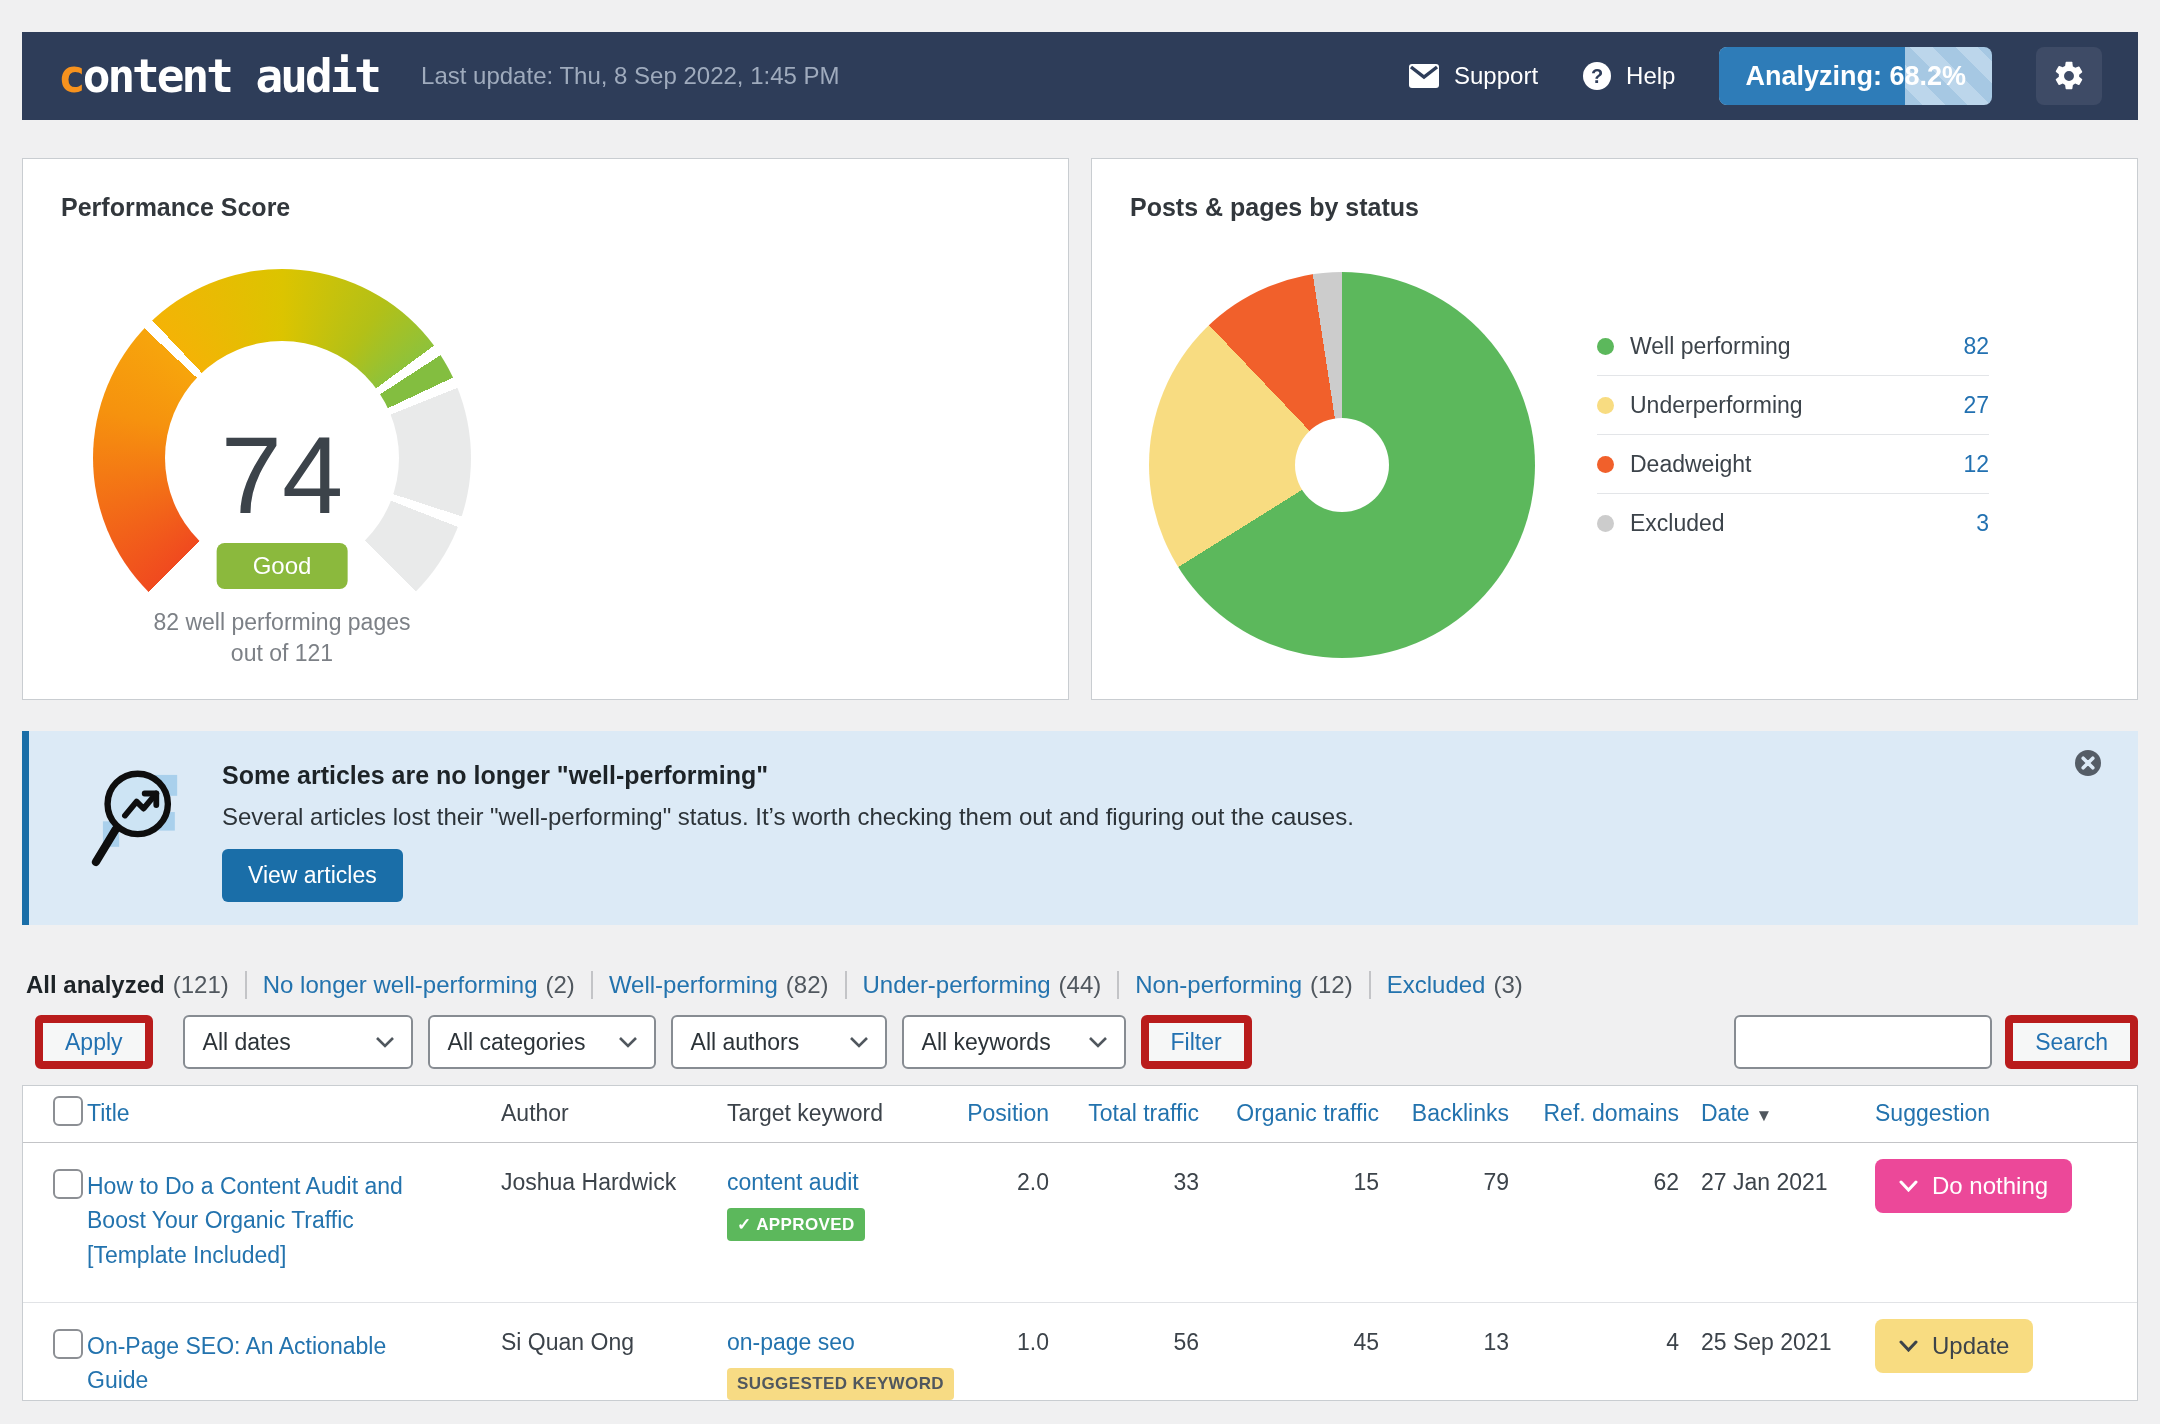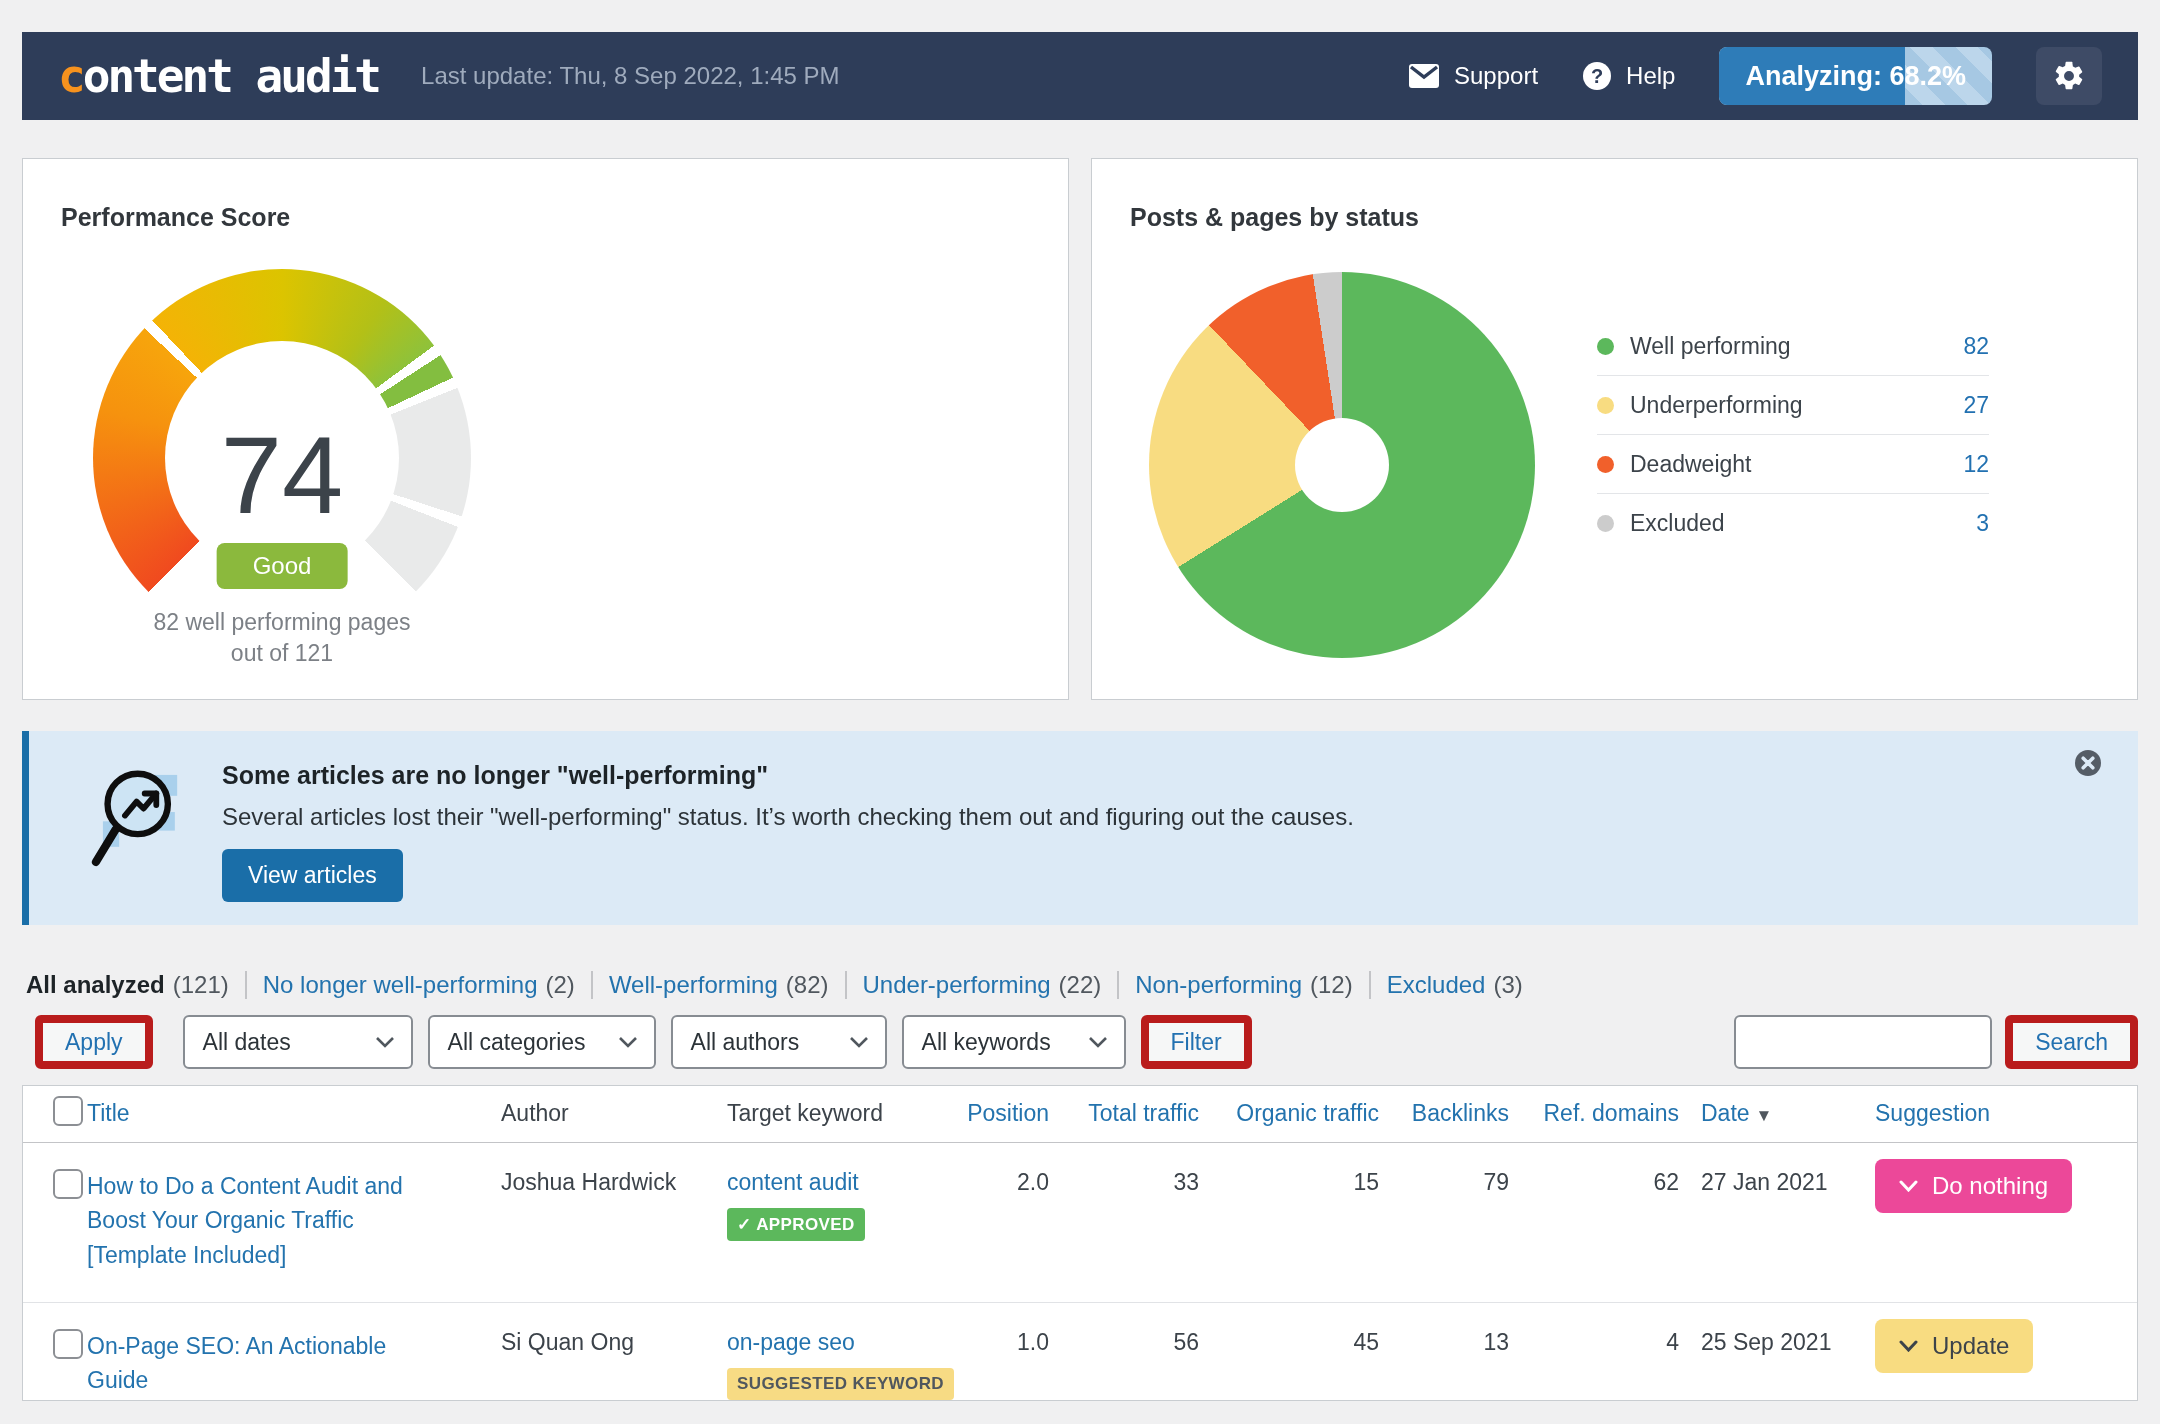--- a/index.html
+++ b/index.html
@@ -27,21 +27,21 @@
     display:flex; align-items:center; padding:0 26px; cursor:pointer;
     background:repeating-linear-gradient(45deg,#a6c8e3 0 16px,#bcd6eb 16px 32px); }
   .analyzing-fill { position:absolute; left:0; top:0; bottom:0; width:68.2%; background:#2e7cb8; }
   .analyzing-label { position:relative; z-index:1; color:#fff; font-weight:bold; font-size:27px; }
   .gear-btn { width:66px; height:58px; background:#3e4b66; border-radius:8px;
     display:flex; align-items:center; justify-content:center; cursor:pointer; }
 
   
   .cards { display:flex; gap:22px; margin-top:38px; }
   .card { background:#fff; border:1px solid #c9cdd1; height:542px; flex:1; position:relative; }
-  .card-title { padding:34px 38px 0 38px; font-size:25px; font-weight:bold; color:#32373c;margin-top:10px; }
+  .card-title { padding:34px 38px 0 38px; font-size:25px; font-weight:bold; color:#32373c; }
 
   
   .gauge-wrap { position:absolute; left:70px; top:110px; width:378px; }
   .gauge-ring { width:378px; height:378px; border-radius:50%; position:relative; }
   .gauge-ring::after { content:""; position:absolute; inset:72px; background:#fff; border-radius:50%; }
   .gauge-value { position:absolute; top:142px; left:0; width:100%; text-align:center;
     font-size:110px; color:#3c434a; }
   .gauge-badge { position:absolute; top:274px; left:50%; transform:translateX(-50%);
     background:#8bb93d; color:#fff; font-size:24px; padding:9px 36px; border-radius:8px; }
   .gauge-caption { position:absolute; top:338px; left:0; width:100%; text-align:center;
@@ -244,21 +244,21 @@
     <a class="tab">
       <span class="tab-label">No longer well-performing</span>
       <span class="tab-count">(2)</span>
     </a>
     <a class="tab">
       <span class="tab-label">Well-performing</span>
       <span class="tab-count">(82)</span>
     </a>
     <a class="tab">
       <span class="tab-label">Under-performing</span>
-      <span class="tab-count">(22)</span>
+      <span class="tab-count">(44)</span>
     </a>
     <a class="tab">
       <span class="tab-label">Non-performing</span>
       <span class="tab-count">(12)</span>
     </a>
     <a class="tab">
       <span class="tab-label">Excluded</span>
       <span class="tab-count">(3)</span>
     </a>
   </div>

